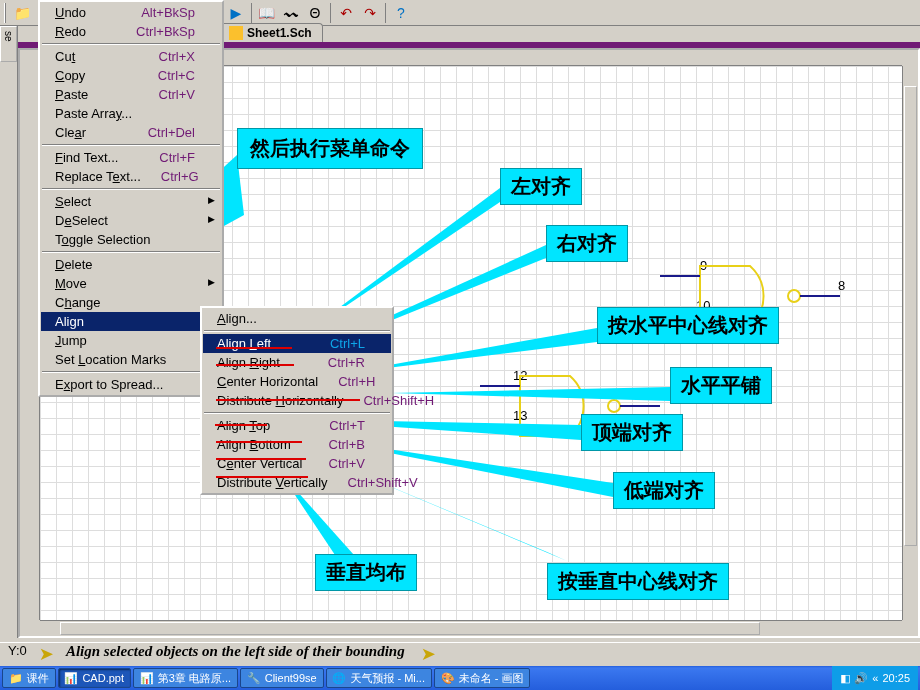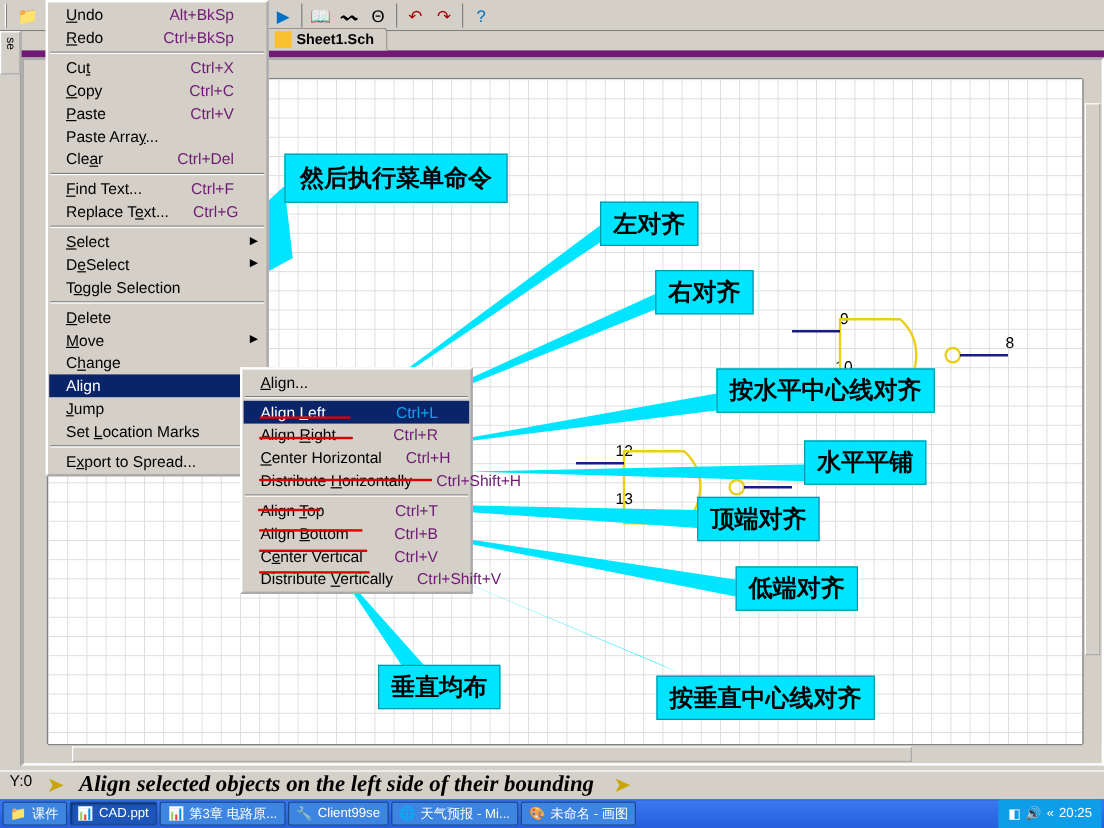--- a/index.html
+++ b/index.html
@@ -49,21 +49,21 @@
 .menu-item .sc { color:#701a75; }
 .menu-item.sel .sc { color:#0ea5e9; }
 .menu-item .arrow::after { content:"▶"; font-size:9px; position:absolute; right:6px; top:3px; }
 .menu-sep { height:1px; border-top:1px solid #808080; border-bottom:1px solid #fff; margin:2px 1px; }
 .menu u { text-decoration:underline; }
 .redline { position:absolute; height:2px; background:#d00; z-index:101; }
 
 
 .status { position:absolute; left:0; right:0; bottom:24px; height:24px; background:#d4d0c8; border-top:1px solid #fff; display:flex; align-items:flex-start; padding:0 8px; gap:12px; font-size:13px; }
 .status-arrow { color:#c9a608; font-size:18px; }
-.status-text { font-style:italic; font-family:Georgia,serif; font-weight:bold; font-size:19px; }
+.status-text { font-style:italic; font-family:Georgia,serif; font-weight:bold; font-size:15px; }
 
 
 .taskbar { position:absolute; left:0; right:0; bottom:0; height:24px; background:linear-gradient(#245edc,#3b78f0 8%,#245edc); display:flex; align-items:center; padding:0 2px; gap:2px; color:#fff; font-size:11px; }
 .task-btn { background:#3d85e0; border:1px solid #1a468c; border-radius:2px; padding:2px 6px; display:flex; align-items:center; gap:4px; white-space:nowrap; overflow:hidden; text-overflow:ellipsis; max-width:118px; cursor:pointer; height:20px; }
 .task-btn.active { background:#1d56b8; box-shadow:inset 1px 1px 2px #0a2b5e; }
 .tray { margin-left:auto; background:#0e9de8; padding:2px 8px; display:flex; align-items:center; gap:4px; font-size:11px; height:24px; }
 </style>
 </head>
 <body>
 

